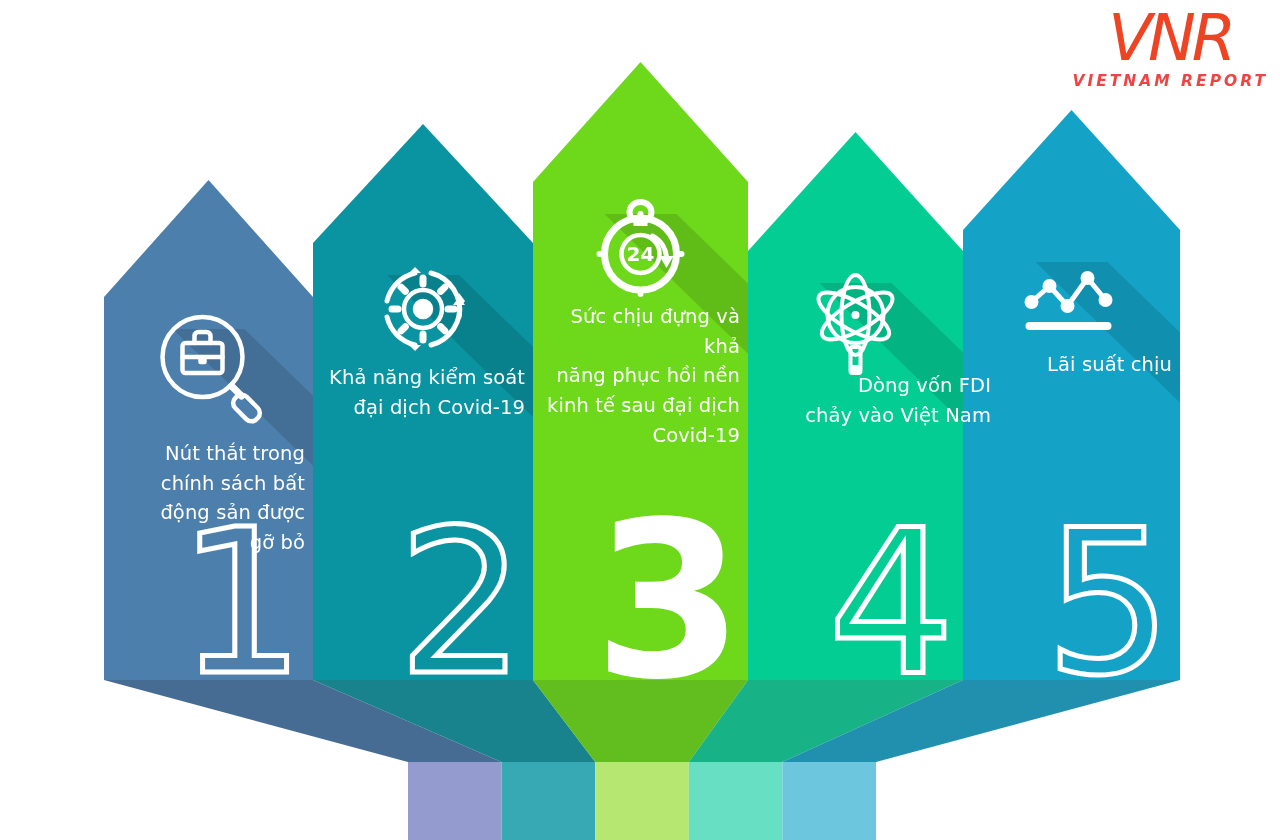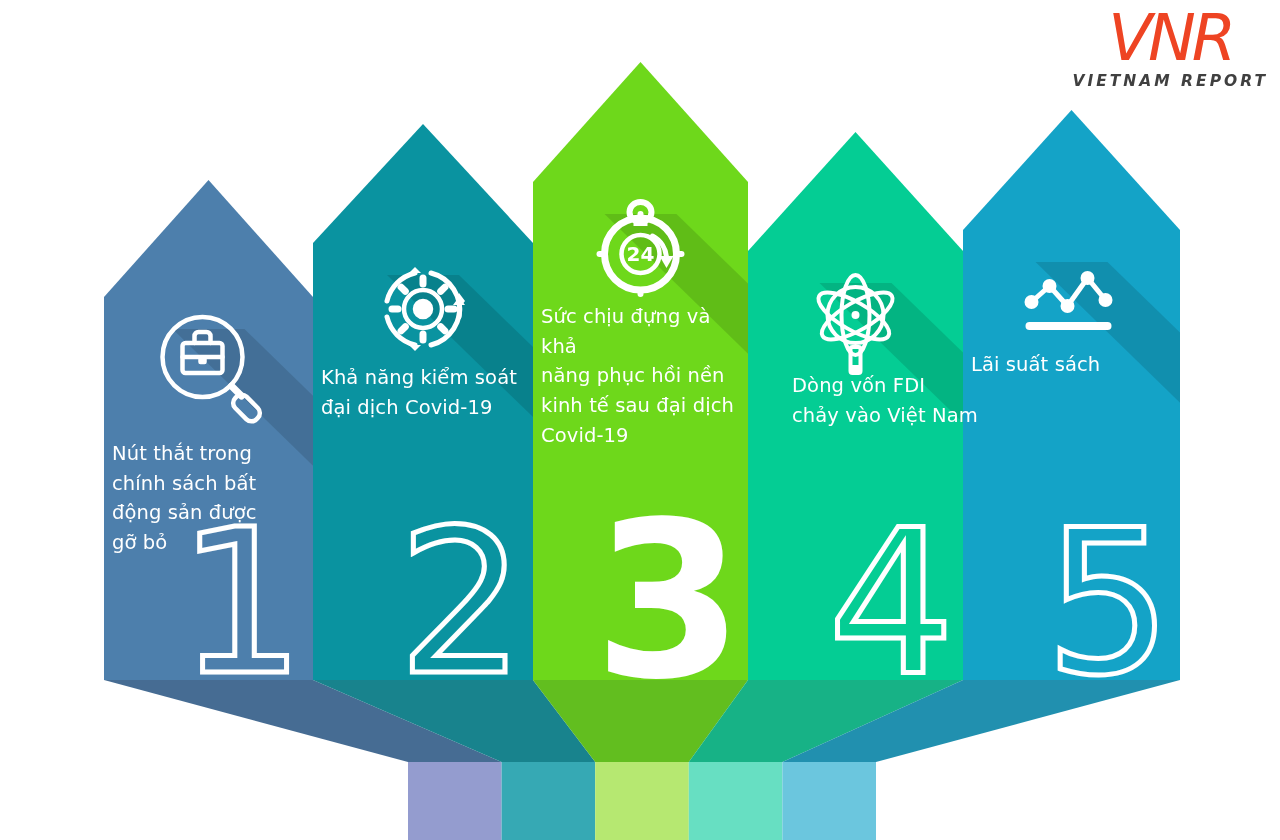--- a/index.html
+++ b/index.html
@@ -33,21 +33,21 @@
     font-size:15.5px;
     font-weight:bold;
     font-style:italic;
     letter-spacing:3px;
     font-family:"DejaVu Sans","Liberation Sans",sans-serif;
   }
 
   
   .card-label{
     position:absolute;
-    text-align:left;
+    text-align:right;
     color:#ffffff;
     font-family:"DejaVu Sans","Liberation Sans",sans-serif;
     font-size:19.5px;
     line-height:1.52;
     letter-spacing:.1px;
     white-space:pre-line;
     user-select:none;
     pointer-events:none;
   }
 </style>
@@ -241,21 +241,21 @@
 động sản được
 gỡ bỏ</div>
       <div class="card-label" style="left: 321px; width: 204px; top: 363px;">Khả năng kiểm soát
 đại dịch  Covid-19</div>
       <div class="card-label" style="left: 541px; width: 199px; top: 302px;">Sức chịu đựng và khả
 năng phục hồi nền
 kinh tế sau đại dịch
 Covid-19</div>
       <div class="card-label" style="left: 792px; width: 199px; top: 371px;">Dòng vốn FDI
 chảy vào Việt Nam</div>
-      <div class="card-label" style="left: 971px; width: 201px; top: 350px;">Lãi suất sách</div>
+      <div class="card-label" style="left: 971px; width: 201px; top: 350px;">Lãi suất chịu</div>
     </div>
 
   <div class="logo-wrap">
     <div class="logo-mark" style="color: rgb(238, 68, 35);">VNR</div>
-    <div class="logo-sub" style="color: #404040;">VIETNAM REPORT</div>
+    <div class="logo-sub" style="color: #ef4444;">VIETNAM REPORT</div>
   </div>
 
 </div>
 
 </body></html>

